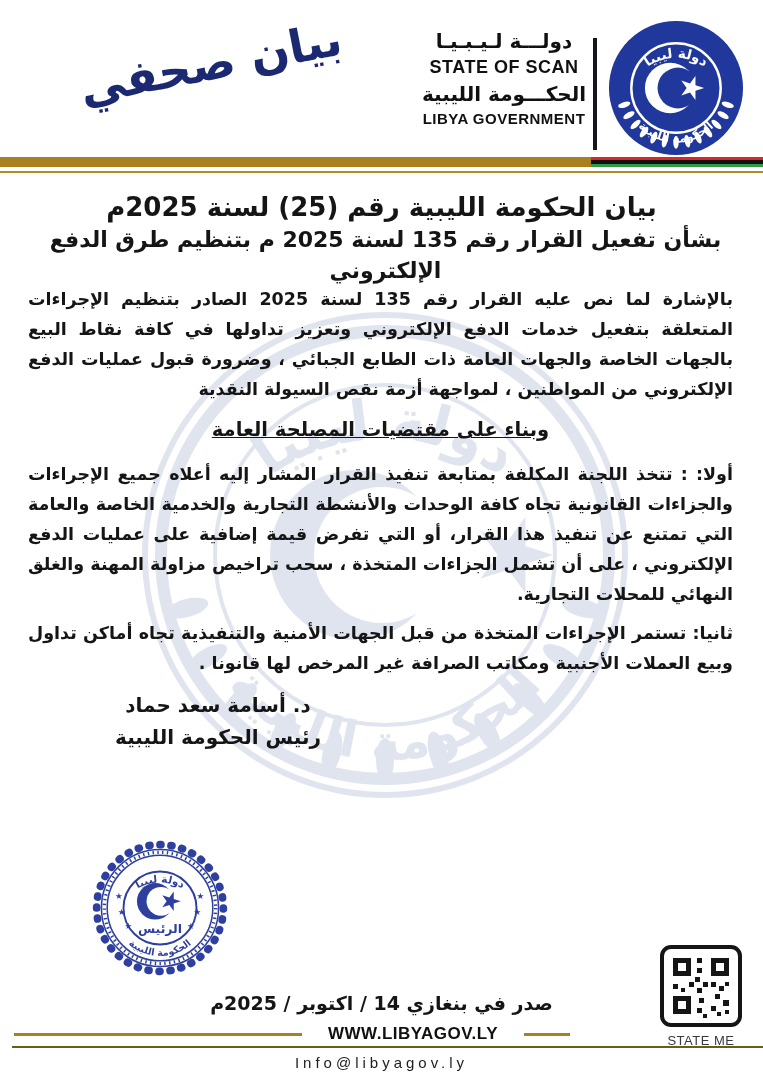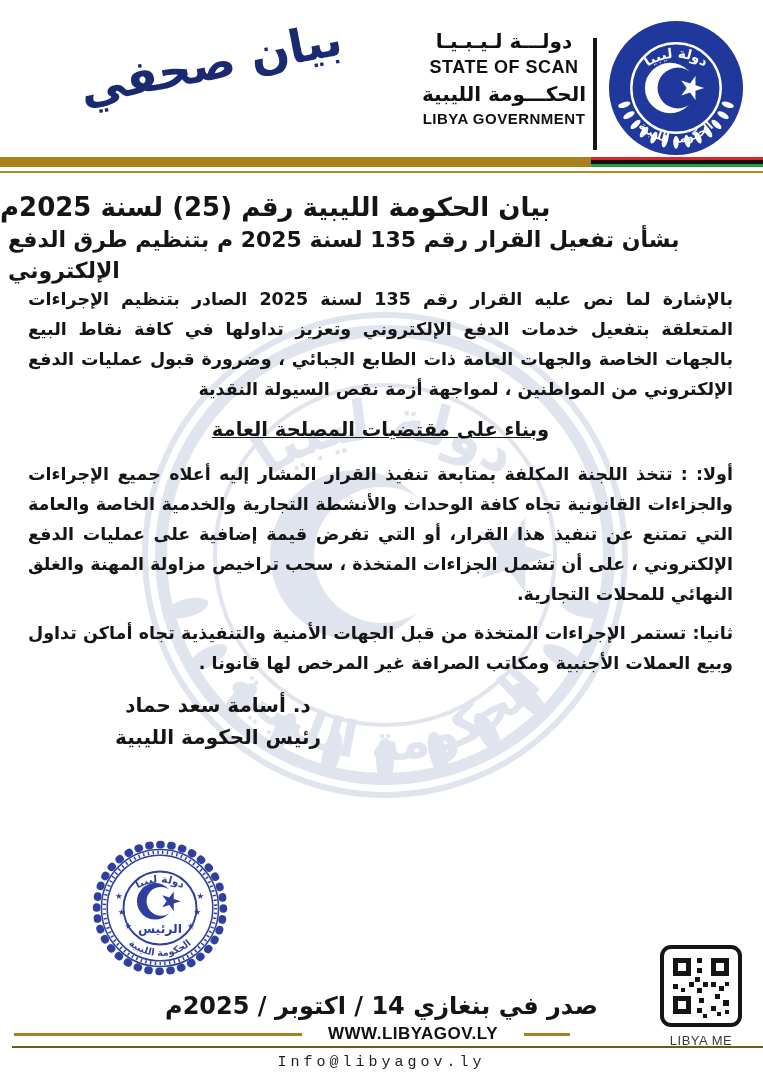--- a/index.html
+++ b/index.html
@@ -27,45 +27,45 @@
   .logo { position:absolute; top:20px; right:19px; width:136px; height:136px; }
   
   .bar { position:absolute; top:157px; left:0; width:763px; height:10px; display:flex; z-index:2; }
   .bar-gold { width:591px; height:10px; background:#a9801f; }
   .bar-flag { width:172px; height:10px; display:flex; flex-direction:column; }
   .bar-flag .red   { height:3px; background:#d8262c; }
   .bar-flag .black { height:4px; background:#121212; }
   .bar-flag .green { height:3px; background:#2f9a48; }
   .thin-line { position:absolute; top:171px; left:0; width:763px; height:2px; background:#b08c28; z-index:2; }
   
-  .title { position:absolute; top:190px; left:0; width:763px; text-align:left; direction:rtl; z-index:1; }
+  .title { position:absolute; top:190px; left:0; width:763px; text-align:center; direction:rtl; z-index:1; }
   .title-l1 { font-size:26px; font-weight:bold; line-height:1.35; }
   .title-l2 { font-size:22px; font-weight:bold; line-height:1.4;margin-left:8px; }
   
   .content {
     position:absolute; top:284px; right:30px; left:28px; z-index:1;
     direction:rtl; text-align:justify; font-weight:bold; font-size:17.5px; line-height:1.72;
   }
   .content p { margin:0 0 9px; }
   .mid-heading { text-align:center; text-decoration:underline; font-size:19.5px; margin:4px 0 12px; }
   .signature { width:300px; margin:10px 365px 0 auto; text-align:center; font-size:20px; line-height:1.6; font-weight:bold; }
   
   .stamp { position:absolute; left:88px; top:836px; width:144px; height:144px; z-index:1; }
   .issued { position:absolute; top:992px; left:0; width:763px; text-align:center; direction:rtl;
-            font-size:24px; font-weight:bold; z-index:1; }
+            font-size:19px; font-weight:bold; z-index:1; }
   .qr-wrap { position:absolute; right:16px; top:944px; width:92px; text-align:center; z-index:3; }
   .qr-caption { font-family:"Liberation Sans",sans-serif; font-size:13px; color:#3a3a3a; letter-spacing:.5px; margin-top:1px; }
   .site-row { position:absolute; top:1024px; left:0; width:763px; height:20px; display:flex; align-items:center; z-index:2; }
   .site-row .line-l { flex:0 0 288px; height:3px; background:#a9801f; margin-left:14px; }
   .site-row .site { font-family:"Liberation Sans",sans-serif; font-weight:bold; font-size:17px; color:#101010;
                     margin:0 26px; letter-spacing:.5px; }
   .site-row .line-r { flex:0 0 46px; height:3px; background:#a9801f; }
   .under-line { position:absolute; top:1046px; left:12px; width:751px; height:2px; background:#6f5a17; z-index:2; }
   .email { position:absolute; top:1054px; left:0; width:763px; text-align:center;
-           font-family:Liberation Mono, monospace; font-size:15px; color:#1d1d1d; letter-spacing:4px; z-index:2; }
+           font-family:Liberation Sans, sans-serif; font-size:15px; color:#1d1d1d; letter-spacing:4px; z-index:2; }
 </style>
 </head>
 <body>
 
 <div class="page">
 
   <div class="watermark">
     <svg viewBox="0 0 600 600" width="600" height="600">
       <g stroke="#c3cbde" fill="none">
         <circle cx="300" cy="300" r="240" stroke-width="6"></circle>
@@ -234,21 +234,21 @@
           <rect x="52" y="62" width="5" height="5"></rect>
         <rect x="58" y="68" width="4" height="4"></rect>
           <rect x="66" y="66" width="4" height="4"></rect>
         <rect x="40" y="54" width="5" height="5"></rect>
           <rect x="38" y="64" width="5" height="5"></rect>
         <rect x="44" y="70" width="4" height="4"></rect>
           <rect x="14" y="40" width="5" height="5"></rect>
         <rect x="22" y="44" width="4" height="4"></rect>
       </g>
     </svg>
-    <div class="qr-caption">LIBYA ME</div>
+    <div class="qr-caption">STATE ME</div>
   </div>
 
   <div class="site-row">
     <div class="line-l"></div>
     <div class="site">WWW.LIBYAGOV.LY</div>
     <div class="line-r"></div>
   </div>
   <div class="under-line"></div>
   <div class="email">Info@libyagov.ly</div>
 

